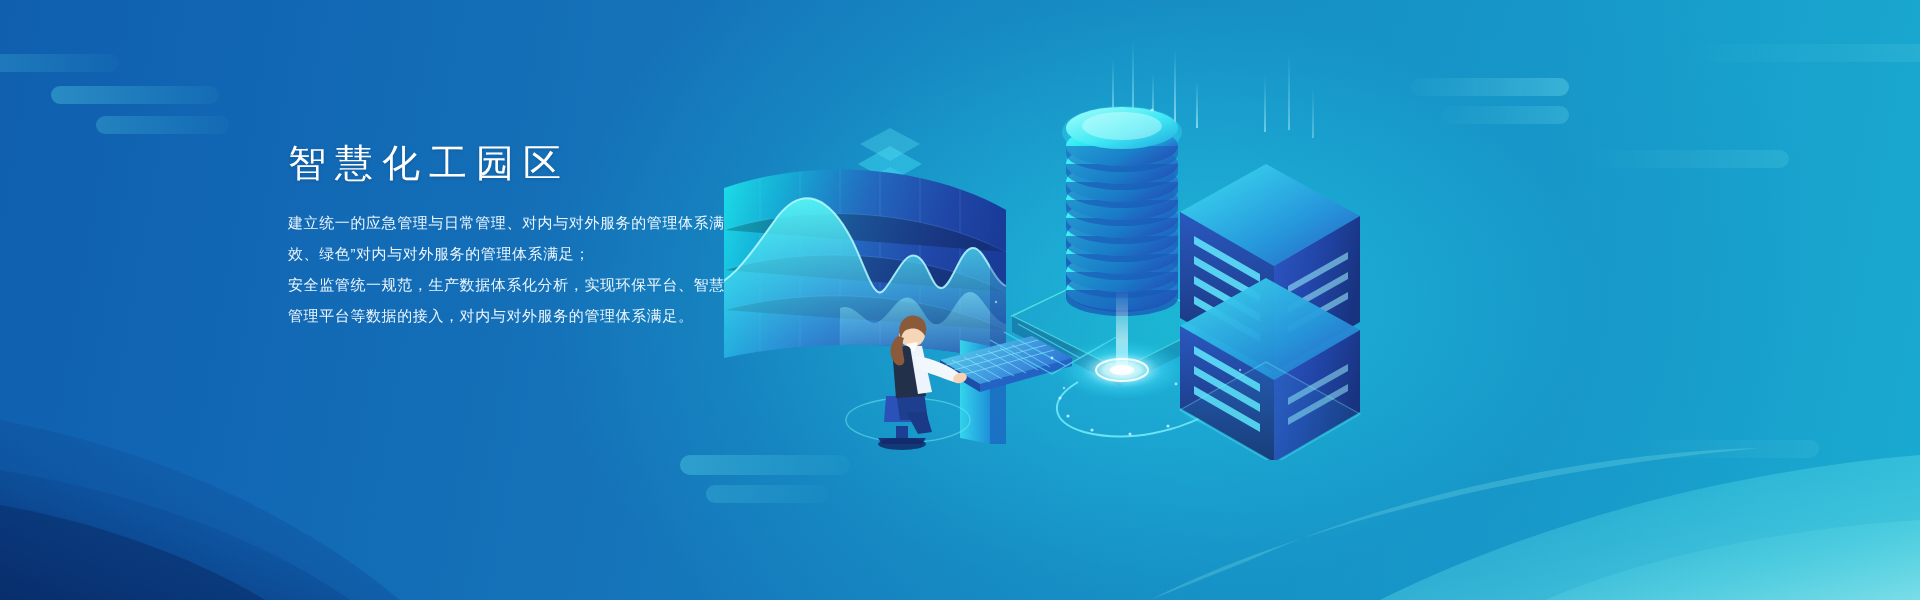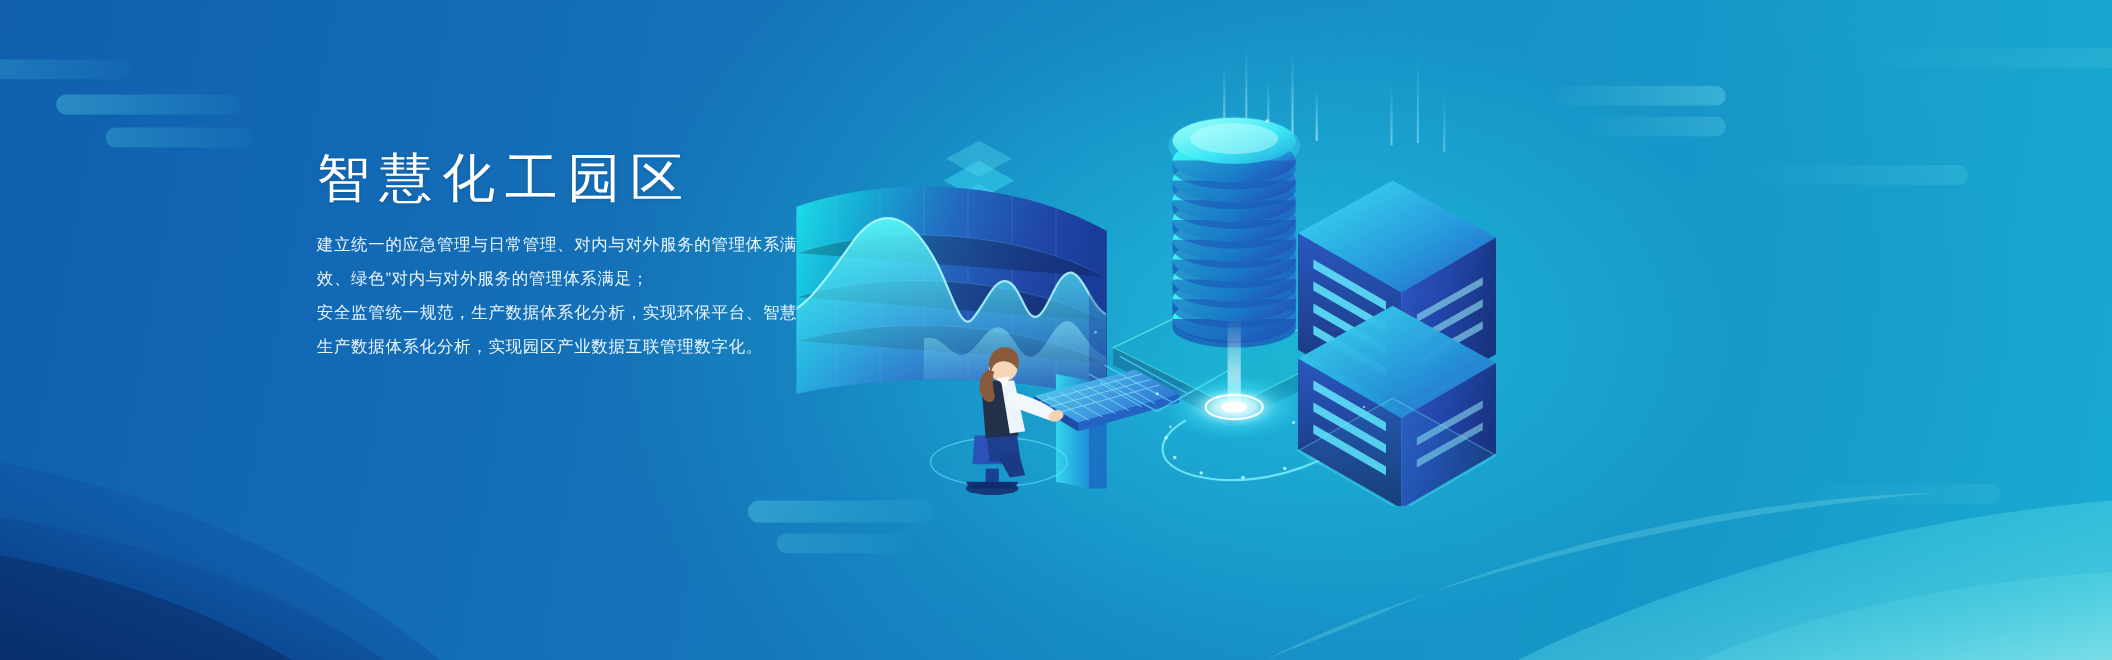--- a/index.html
+++ b/index.html
@@ -14,21 +14,21 @@
       radial-gradient(ellipse 900px 620px at 1190px 300px, rgba(26,170,208,0.95) 0%, rgba(23,150,200,0.55) 45%, rgba(20,120,190,0.0) 72%),
       linear-gradient(100deg,#0f5fae 0%, #1268b4 16%, #1573b9 34%, #1581bf 52%, #1591c6 70%, #18a0cc 86%, #19a9d0 100%);
   }
 
   
   .bg-layer{position:absolute;inset:0;pointer-events:none;}
 
   
   #copy{position:absolute;left:288px;top:140px;width:600px;}
   #title{
-    color:#ffffff;font-size:48px;line-height:46px;font-weight:400;
+    color:#ffffff;font-size:38px;line-height:46px;font-weight:400;
     letter-spacing:9px;margin:0 0 26px 0;white-space:nowrap;
     text-shadow:0 1px 3px rgba(0,40,80,.25);
   }
   .para{margin:0;}
   .para p{
     margin:0 0 9px 0;color:#eaf6ff;font-size:15px;line-height:22px;
     letter-spacing:.6px;white-space:nowrap;
   }
   .para p:last-child{margin-bottom:0;}
 
@@ -106,21 +106,21 @@
       <path d="M1640,440 h170 a9,9 0 0 1 0,18 h-170 a9,9 0 0 1 0,-18 Z" fill="url(#gCloudR)" opacity=".35"></path>
     </g>
   </svg>
 
   <div id="copy">
     <h1 id="title">智慧化工园区</h1>
     <div class="para">
       <p>建立统一的应急管理与日常管理、对内与对外服务的管理体系满足“安全、高</p>
       <p>效、绿色”对内与对外服务的管理体系满足；</p>
       <p>安全监管统一规范，生产数据体系化分析，实现环保平台、智慧化工综合</p>
-      <p>生产数据体系化分析，实现园区产业数据互联管理数字化。</p>
+      <p>管理平台等数据的接入，对内与对外服务的管理体系满足。</p>
     </div>
   </div>
 
   <div id="art">
   <svg width="760" height="420" viewBox="0 0 760 420">
     <defs>
       <linearGradient id="wallG" x1="0" y1="0" x2="1" y2="0.3">
         <stop offset="0%" stop-color="#1ce0e8"></stop>
         <stop offset="22%" stop-color="#17b9dd"></stop>
         <stop offset="52%" stop-color="#2a79cf"></stop>

